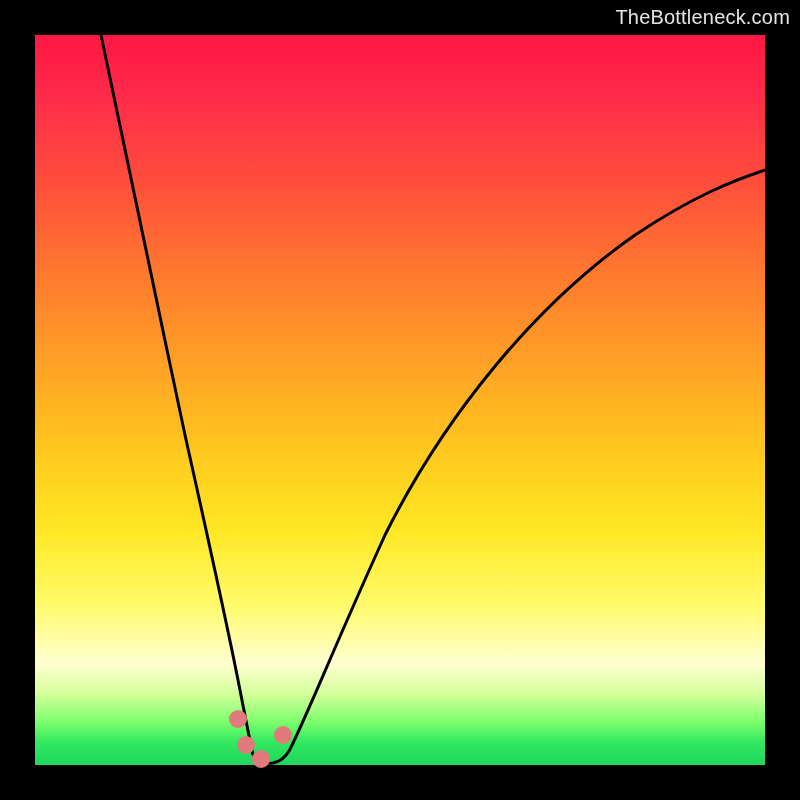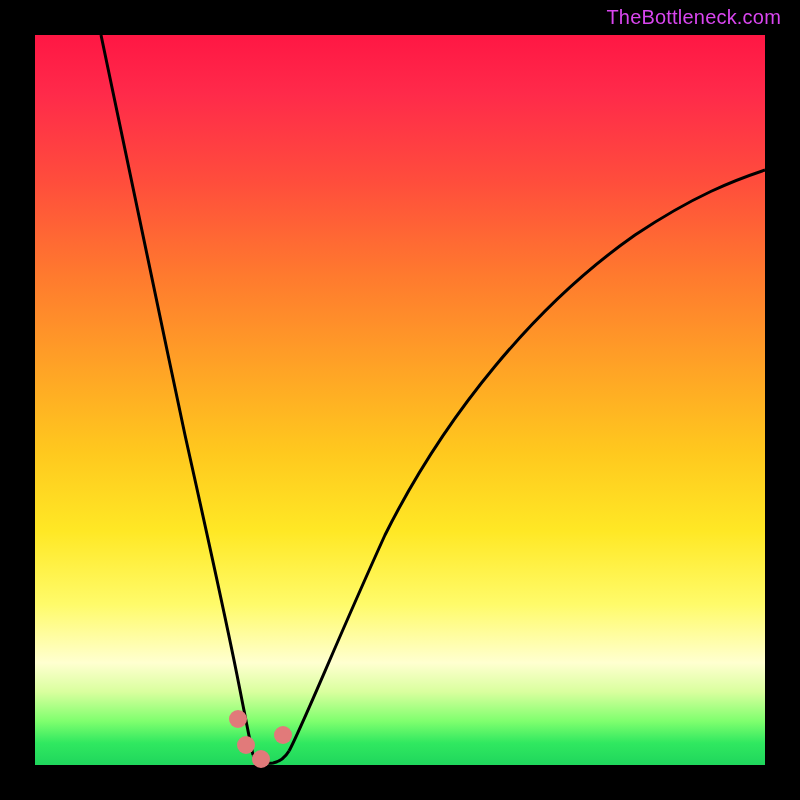--- a/index.html
+++ b/index.html
@@ -39,22 +39,22 @@
       #ffffd0 86%,
       #d9ff9e 90%,
       #7fff6e 94%,
       #30e860 97%,
       #1fd65c 100%
     );
   }
   .watermark {
     position: absolute;
     top: 6px;
-    right: 19px;
-    color: #d946ef;
+    right: 10px;
+    color: #e5e5e5;
     font-size: 20px;
     font-weight: 400;
     letter-spacing: 0.2px;
     user-select: none;
   }
   svg.curve {
     position: absolute;
     left: 0;
     top: 0;
     width: 730px;

